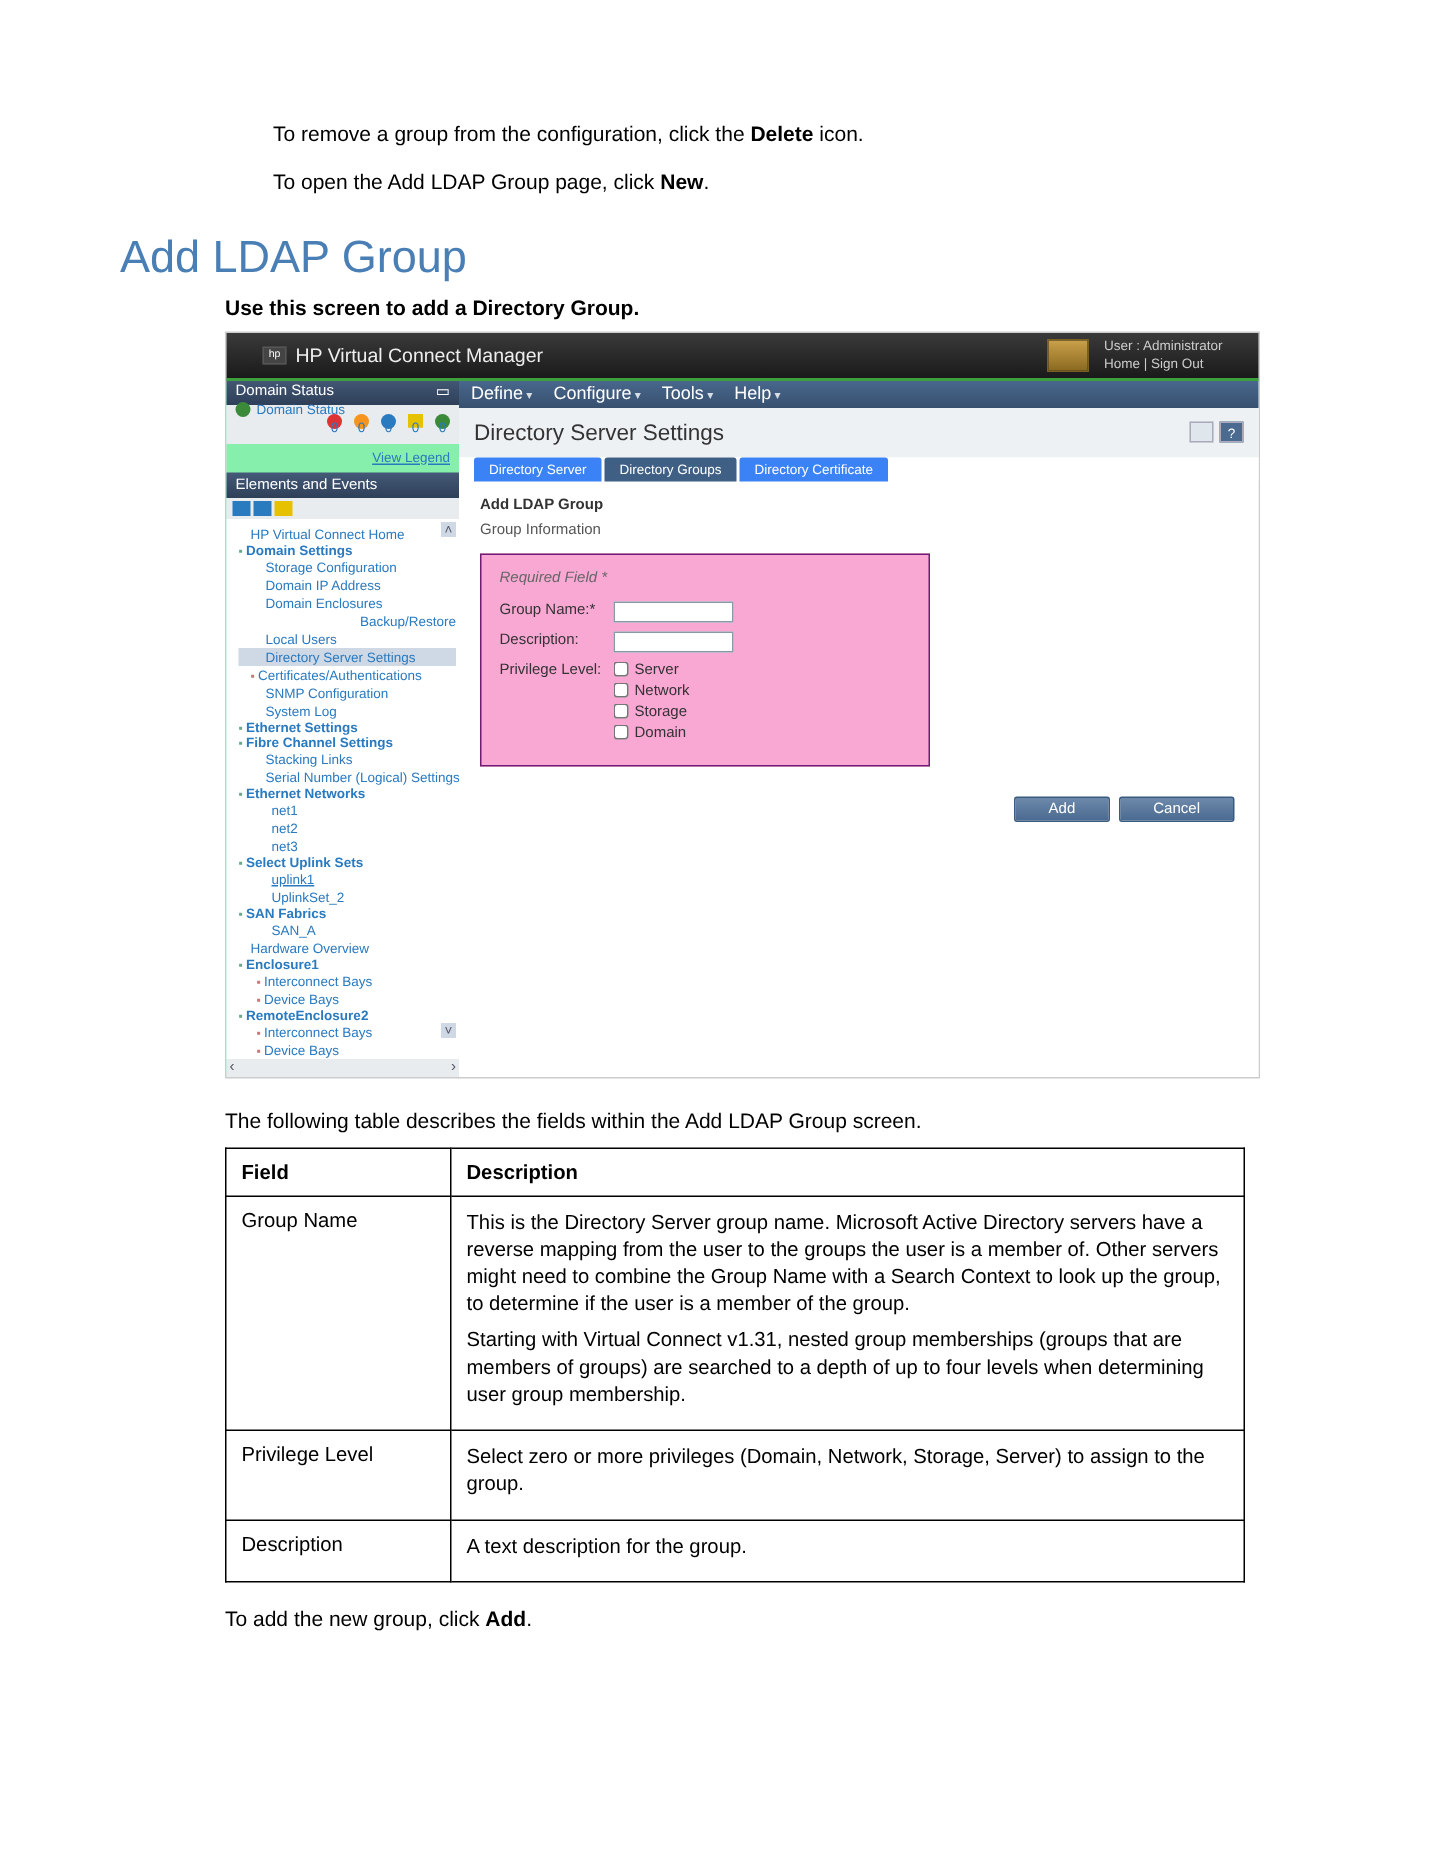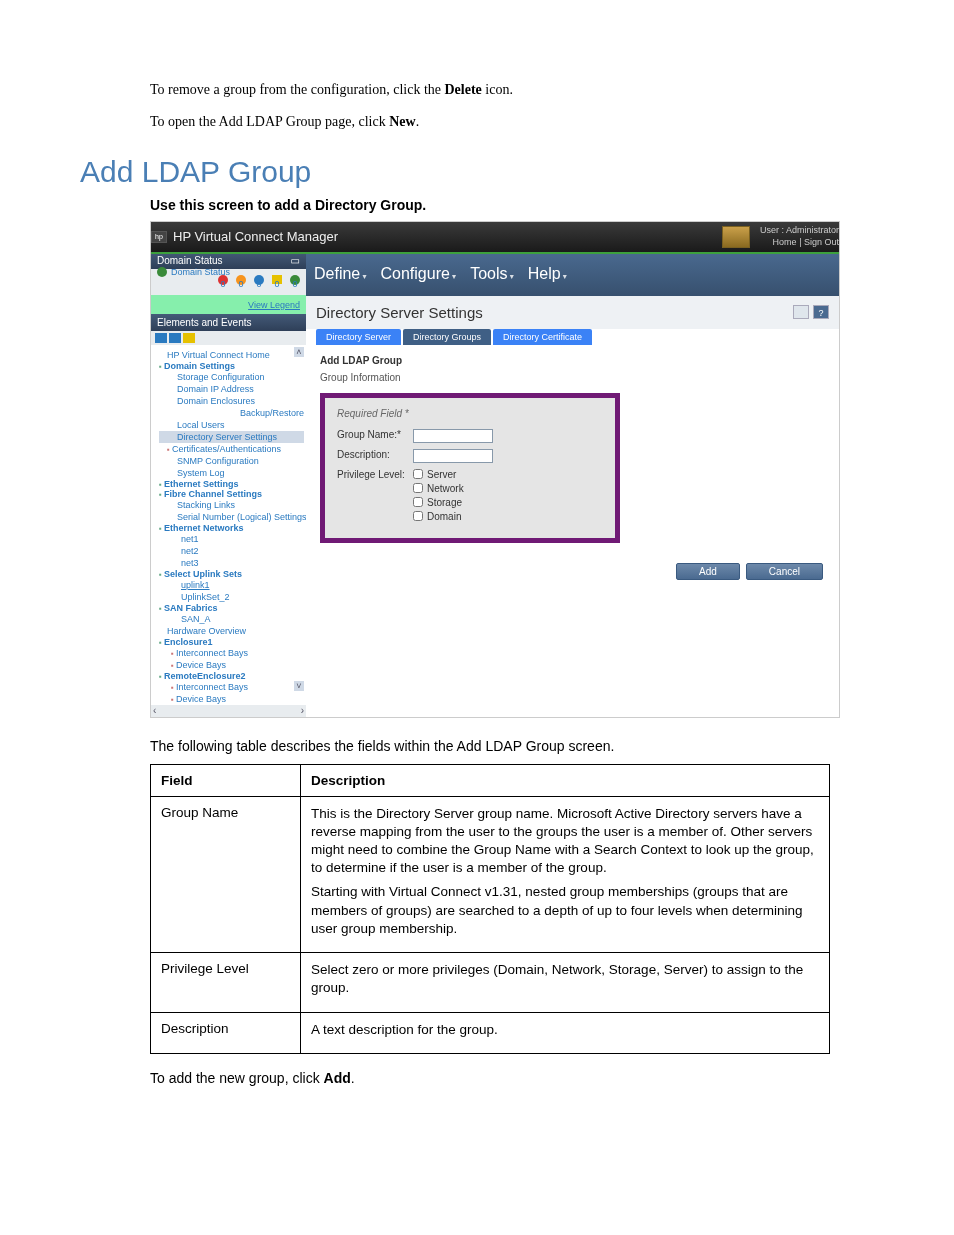--- a/index.html
+++ b/index.html
@@ -13,40 +13,39 @@
     font-size: 14px;
   }
   .intro p { margin-bottom: 12px; line-height: 1.4; }
   h1.section-title {
     color: #4a7fb5;
     font-weight: normal;
     font-size: 30px;
     margin: 24px 0 8px 0;
   }
   .subtext { margin: 0 0 0 70px; font-weight: bold; }
-  .intro { margin-left: 70px; font-family: Liberation Serif, serif; }
+  .intro { margin-left: 102px; }
 
   
   .shot {
     margin: 8px 0 20px 70px;
     width: 690px;
     border: 1px solid #ccc;
     font-family: Tahoma, Arial, sans-serif;
     font-size: 10px;
     color: #fff;
   }
   
   .titlebar {
     background: linear-gradient(#3a3a3a,#1a1a1a);
     display: flex;
     align-items: center;
-    padding: 3px 0;
+    padding: 3px 24px;
     gap: 6px;
     position: relative;
-    text-align: right;
   }
   .hp-logo {
     width: 16px; height: 12px; background:#444; border:1px solid #555; display:flex;align-items:center;justify-content:center;font-size:7px;
   }
   .titlebar .title { font-size: 13px; color:#eee; }
   .titlebar .right {
     margin-left: auto; display:flex; align-items:center; gap:10px; font-size:9px; color:#ccc;
   }
   .titlebar .right .emblem { width:28px;height:22px;background:linear-gradient(#caa04a,#8a6a20);border:1px solid #7a6020; }
   .titlebar .right .userblock { line-height:1.3; }
@@ -84,34 +83,34 @@
   .tree .cat2::before { content:"▪ "; color:#c77; font-size:8px;}
   .tree .scrollup {
     position:absolute; right:2px; top:2px; width:10px; height:10px; background:#cfd9e6; color:#556; text-align:center; line-height:10px;
   }
   .tree .scrolldn {
     position:absolute; right:2px; bottom:14px; width:10px; height:10px; background:#cfd9e6; color:#556; text-align:center; line-height:10px;
   }
   .tree-hscroll { height:12px; background:#e8ecef; display:flex; justify-content:space-between; align-items:center; padding:0 2px; color:#556;}
   
   .mainp { flex:1; background:#fff; display:flex; flex-direction:column; }
-  .menubar { background:linear-gradient(#4a6a90,#37506e); color:#fff; font-size:16px; padding:13px 8px; display:flex; gap:14px;}
+  .menubar { background:linear-gradient(#4a6a90,#37506e); color:#fff; font-size:12px; padding:3px 8px; display:flex; gap:14px;}
   .menubar span::after{ content:" ▾"; font-size:8px; opacity:.8;}
   .panel-head { background:#eef1f4; padding:8px 10px; display:flex; justify-content:space-between; align-items:center;}
   .panel-head h2 { color:#333; font-size:15px; font-weight:normal;}
   .panel-head .phicons { display:flex; gap:4px;}
   .phicons .pbtn{width:16px;height:14px;background:#dfe6ec;border:1px solid #aab;}
   .phicons .pbtn.help{background:#4a6a90;color:#fff;text-align:center;font-size:9px;line-height:14px;}
   .tabs { display:flex; gap:2px; padding:0 10px; background:#fff;}
   .tabs .tab { background:#3b82f6; color:#fff; padding:3px 10px; font-size:9px; border-radius:2px 2px 0 0; cursor:pointer;}
   .tabs .tab.active { background:#3f5f85; }
   .formarea { padding:10px 14px; color:#333; font-size:10px;}
   .formarea .ftitle { font-weight:bold; margin-bottom:6px;}
   .formarea .fsub { color:#555; margin-bottom:10px;}
-  .formbox { border:5px solid #701a75; padding:10px 12px; width:300px; background:#e5e5e5;}
+  .formbox { border:1px solid #701a75; padding:10px 12px; width:300px; background:#f9a8d4;}
   .formbox .req { font-style:italic; color:#666; margin-bottom:10px;}
   .frow { display:flex; align-items:flex-start; margin-bottom:6px; gap:6px;}
   .frow label { width:70px; color:#333;}
   .frow input[type=text]{ border:1px solid #89a; height:14px; width:80px; font-size:9px; padding:0 2px;}
   .privs { display:flex; flex-direction:column; gap:3px;}
   .privs label{ width:auto; display:flex; align-items:center; gap:4px;}
   .privs input{ width:10px;height:10px; accent-color:#4a6a90;}
   .btnrow { display:flex; gap:6px; justify-content:flex-end; padding:10px 16px;}
   .btnrow button { background:linear-gradient(#6d89aa,#4a6a90); color:#fff; border:1px solid #3a5a80; padding:2px 22px; font-size:10px; border-radius:2px; cursor:pointer;}
 

